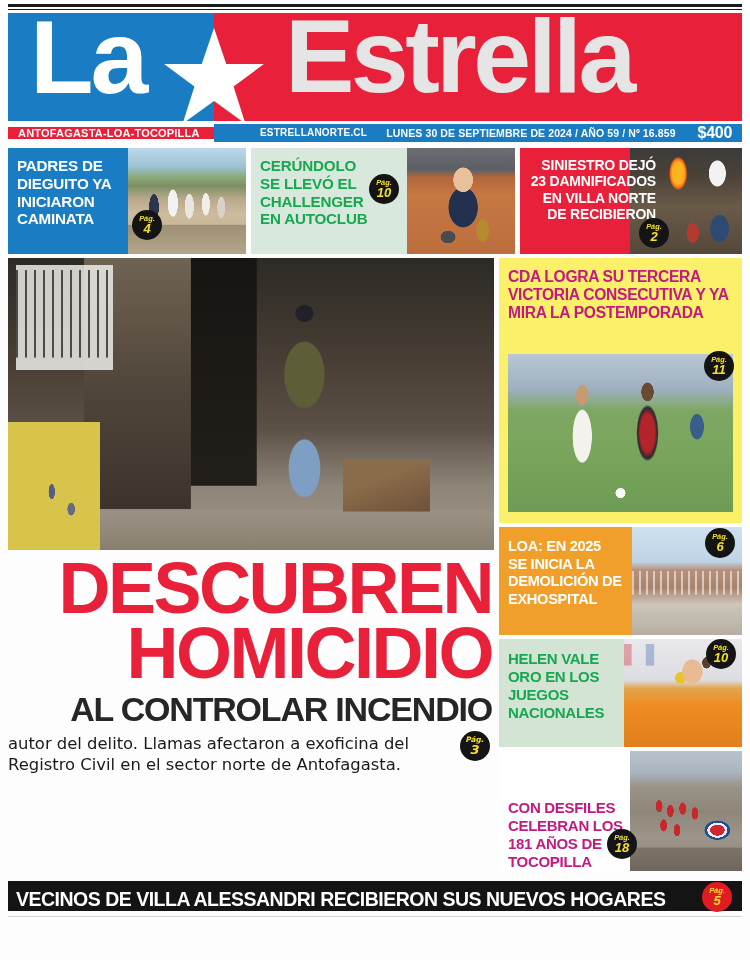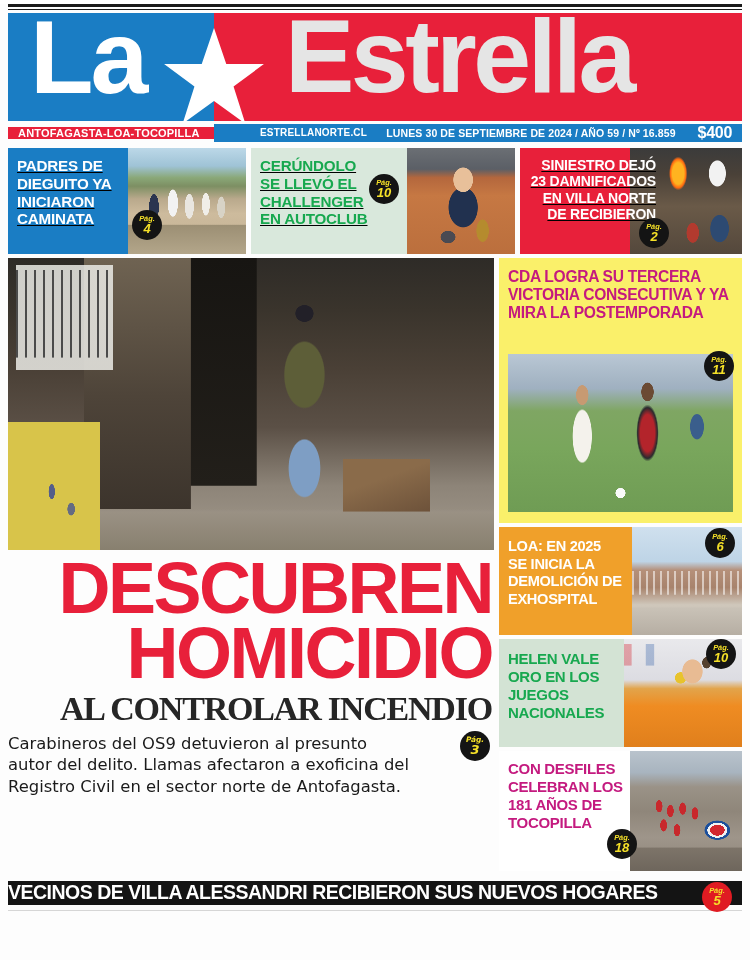--- a/index.html
+++ b/index.html
@@ -100,21 +100,20 @@
   .teaser-row {
     display: flex;
     gap: 5px;
     margin-top: 5px;
     height: 106px;
   }
   .teaser {
     position: relative;
     display: flex;
     overflow: hidden;
-    text-decoration: underline;
   }
   .teaser.t1 { width: 238px; background: #1a7dc4; }
   .teaser.t2 { width: 264px; background: #d9e8dc; }
   .teaser.t3 { flex: 1; background: #e8203a; }
 
   .teaser-txt {
     padding: 9px 6px 6px 9px;
     font-weight: bold;
     font-size: 15.2px;
     line-height: 1.17;
@@ -161,21 +160,20 @@
 
   .subhead {
     font-weight: bold;
     color: #262626;
     font-size: 34px;
     letter-spacing: -1.2px;
     text-align: right;
     padding-right: 2px;
     margin-top: 4px;
     line-height: 1;
-    font-family: Liberation Serif, serif;
   }
 
   .lead-text {
     position: relative;
     font-family: "DejaVu Sans", sans-serif;
     font-size: 16.4px;
     line-height: 1.31;
     color: #1a1a1a;
     margin-top: 7px;
     padding-right: 2px;
@@ -204,21 +202,21 @@
   .r-loa .rphoto { position: absolute; right: 0; top: 0; bottom: 0; width: 110px; overflow: hidden; }
 
   .r-helen { background: #d3e3d4; height: 108px; display: flex; }
   .r-helen .rtxt {
     color: #17a84f; font-weight: bold; font-size: 15px;
     line-height: 1.2; letter-spacing: -0.3px;
     padding: 11px 4px 0 9px; width: 142px; z-index: 3;
   }
   .r-helen .rphoto { position: absolute; right: 0; top: 0; bottom: 0; width: 118px; overflow: hidden; }
 
-  .r-desfiles { background: #ffffff; height: 120px; display: flex; }
+  .r-desfiles { background: #ffffff; height: 120px; display: flex; align-items: flex-end; }
   .r-desfiles .rtxt {
     color: #c41a7f; font-weight: bold; font-size: 15px;
     line-height: 1.2; letter-spacing: -0.3px;
     padding: 9px 4px 0 9px; width: 146px; z-index: 3;
   }
   .r-desfiles .rphoto { position: absolute; right: 0; top: 0; bottom: 0; width: 112px; overflow: hidden; }
 
   
   .badge {
     position: absolute;
@@ -231,25 +229,25 @@
     z-index: 20;
     line-height: 1;
   }
   .badge .bp { font-size: 7.4px; font-weight: bold; font-style: italic; }
   .badge .bn { font-size: 13px; font-weight: bold; font-style: italic; margin-top: 0px; }
   .badge.red { background: #e01b22; color: #f5e028; }
 
   
   .bottom-banner {
     position: relative;
-    height: 24px;
+    height: 30px;
     background: #141414;
     margin-top: 6px;
-    display: flex; align-items: flex-start;
-    padding-left: 0;
+    display: flex; align-items: flex-end;
+    padding-left: 8px;
   }
   .bottom-banner .bb-txt {
     color: #ffffff; font-weight: bold;
     font-size: 19.5px; letter-spacing: -0.5px;
   }
 
   
   .ph { width: 100%; height: 100%; position: relative; }
 
   .ph-walk { background:
@@ -438,21 +436,20 @@
         </div>
 
       <div class="headline">
         <span class="l1">DESCUBREN</span>
         <span class="l2">HOMICIDIO</span>
       </div>
 
       <div class="subhead">AL CONTROLAR INCENDIO</div>
 
       <div class="lead-text">
-        <span class="ln">Carabineros del OS9 detuvieron al presunto</span>
         <span class="ln">autor del delito. Llamas afectaron a exoficina del</span>
         <span class="ln">Registro Civil en el sector norte de Antofagasta.</span>
         <div class="badge" style="left:452px; top:-2px;">
           <span class="bp">Pág.</span>
           <span class="bn">3</span>
         </div>
       </div>
     </div>
 
     <div class="col-right">

